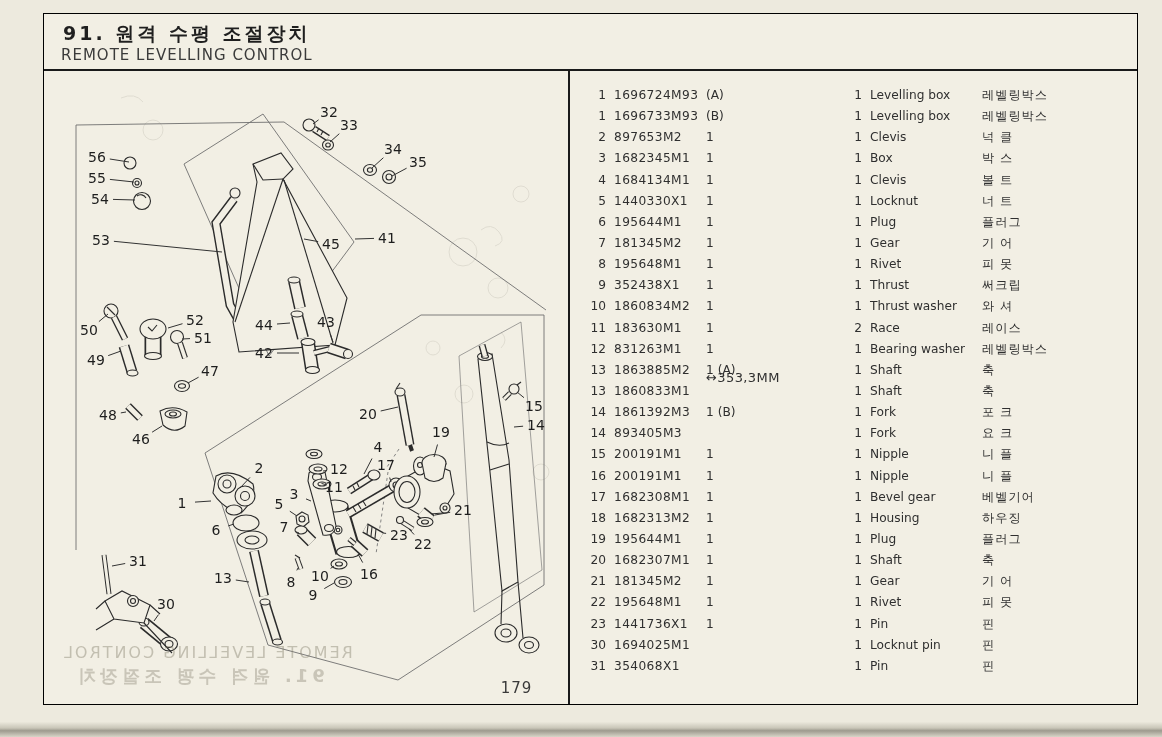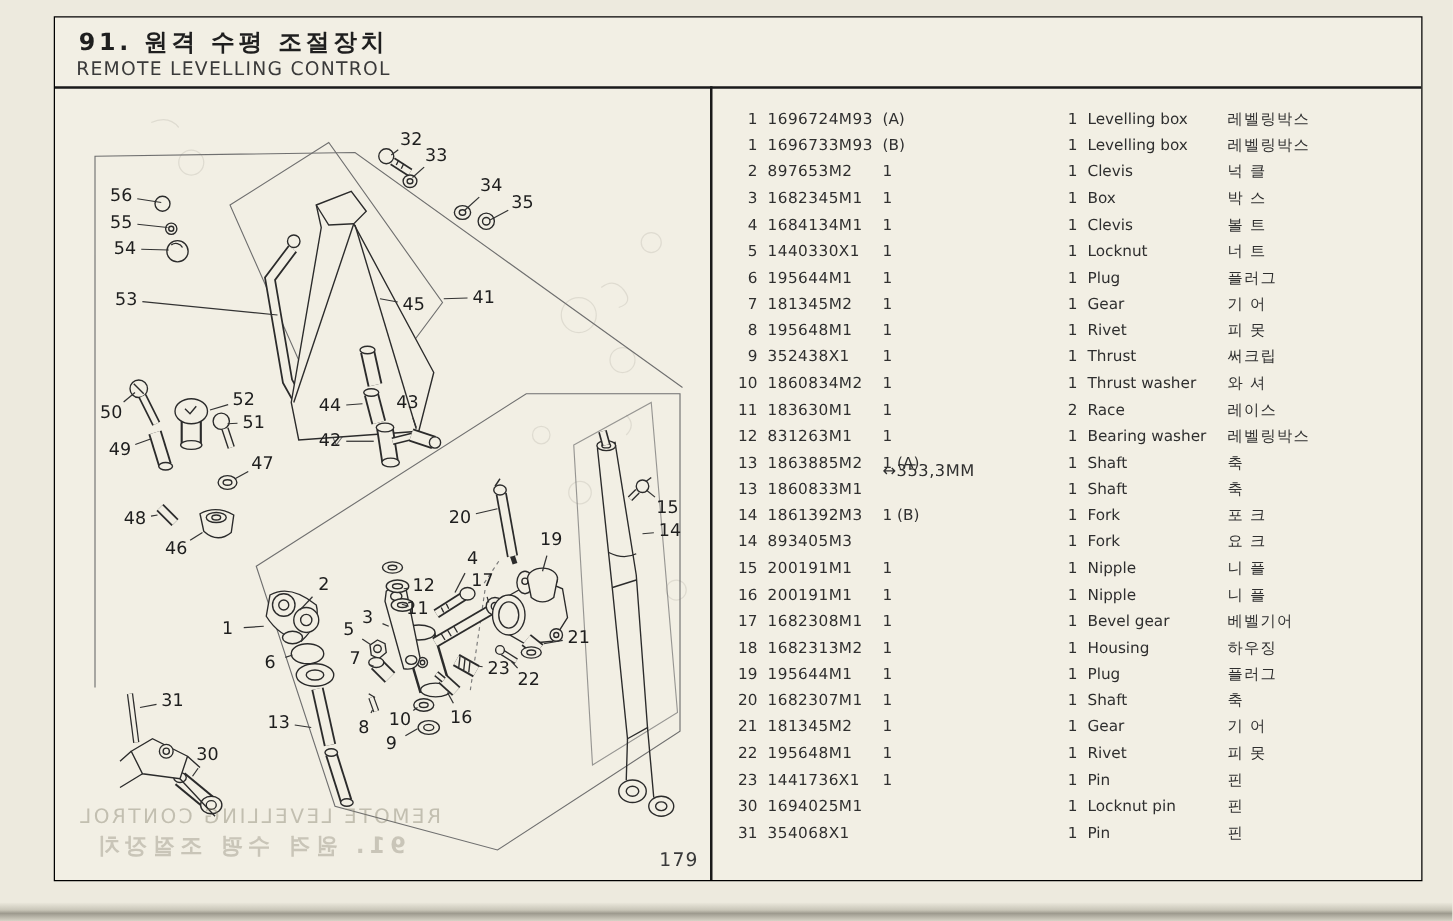--- a/index.html
+++ b/index.html
@@ -22,21 +22,21 @@
     letter-spacing:3px;color:#1f1f1f;white-space:nowrap;
   }
   .en-title{
     position:absolute;left:17px;top:32px;font-size:15px;letter-spacing:1px;
     color:#3a3a3a;white-space:nowrap;
   }
   .title-line{position:absolute;left:0;top:55px;width:100%;border-top:2px solid #1a1a1a;}
   .divider{position:absolute;left:524px;top:55px;width:2px;height:635px;background:#1a1a1a;}
   .diagram-svg{position:absolute;left:0;top:56px;width:524px;height:634px;}
   .pagenum{
-    position:absolute;left:430px;top:665px;width:85px;text-align:right;
+    position:absolute;left:430px;top:665px;width:85px;text-align:center;
     font-size:15px;color:#3a3a3a;letter-spacing:1px;
   }
   .bleed{position:absolute;transform:scaleX(-1);color:rgba(128,123,106,.42);
     white-space:nowrap;filter:blur(.4px);pointer-events:none;}
   .bleed-en{left:18px;top:629px;font-size:16px;letter-spacing:2px;}
   .bleed-kr{left:30px;top:650px;font-size:18px;font-weight:bold;letter-spacing:4px;color:rgba(128,123,106,.36);}
   .table-panel{position:absolute;left:526px;top:55px;width:567px;height:635px;}
   .rows{position:absolute;left:0;top:16px;width:100%;}
   .trow{position:relative;height:21.15px;font-size:12.2px;line-height:21px;white-space:nowrap;}
   .trow span{position:absolute;top:0;}

